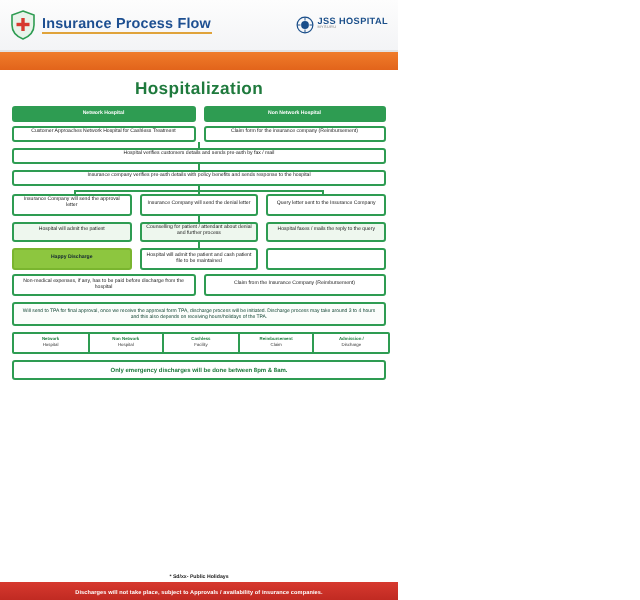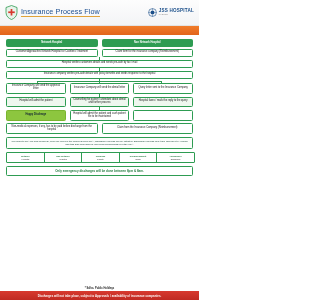--- a/index.html
+++ b/index.html
@@ -20,21 +20,21 @@
     display:flex;align-items:center;justify-content:space-between;
     padding:0 5px;box-sizing:border-box;
     position:relative;
   }
   .brand-left{display:flex;align-items:center;gap:3px;}
   .shield{
     width:13px;height:15px;position:relative;flex:0 0 auto;
   }
   .title-wrap{display:flex;flex-direction:column;justify-content:center;}
   .main-title{
-    font-size:7.2px;font-weight:normal;color:#1d4f91;letter-spacing:.1px;line-height:1;
+    font-size:7.2px;font-weight:bold;color:#1d4f91;letter-spacing:.1px;line-height:1;
   }
   .title-rule{height:1px;background:#e0a33a;margin-top:1.5px;width:100%;}
   .brand-right{display:flex;align-items:center;gap:2px;}
   .jss-logo-mark{width:9px;height:9px;position:relative;}
   .jss-txt{display:flex;flex-direction:column;line-height:1;}
   .jss-name{font-size:4.6px;font-weight:bold;color:#1b4f8a;letter-spacing:.2px;}
   .jss-sub{font-size:1.9px;color:#7b7b7b;letter-spacing:.2px;margin-top:.6px;}
 
   
   .orange-band{
@@ -189,20 +189,21 @@
         <span class="jss-name">JSS HOSPITAL</span>
         <span class="jss-sub">MYSURU</span>
       </span>
     </div>
   </div>
 
   <div class="orange-band"></div>
 
   <div class="body">
 
+    <div class="hosp-title">Hospitalization</div>
 
     <div class="row">
       <div class="box green w-half h10">Network Hospital</div>
       <div class="box green w-half h10">Non Network Hospital</div>
     </div>
 
     <div class="row mt2">
       <div class="box white w-half h12">Customer Approaches Network Hospital for Cashless Treatment</div>
       <div class="box white w-half h12">Claim form for the insurance company (Reimbursement)</div>
     </div>

